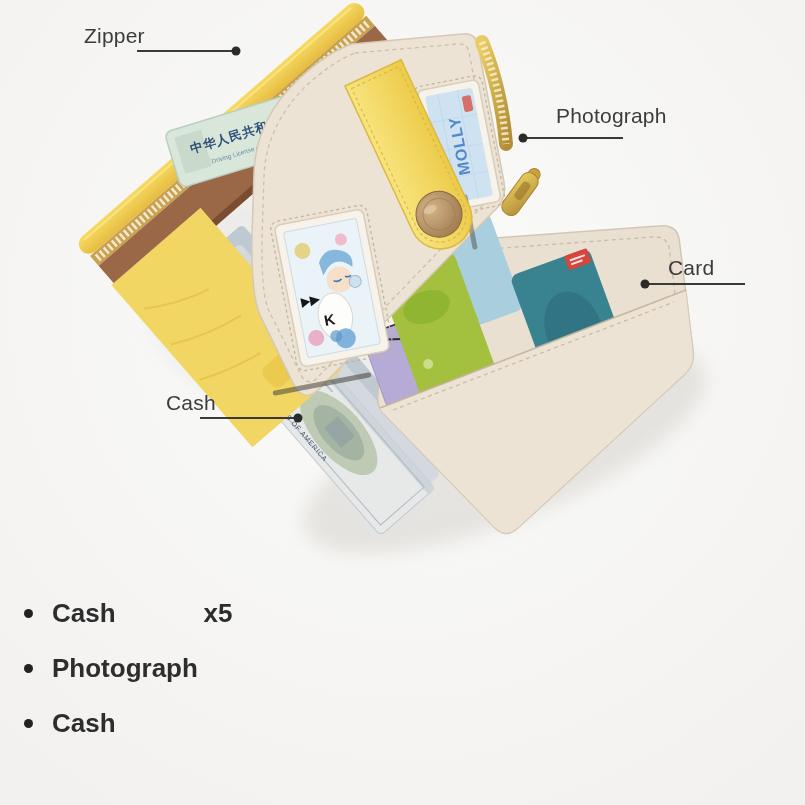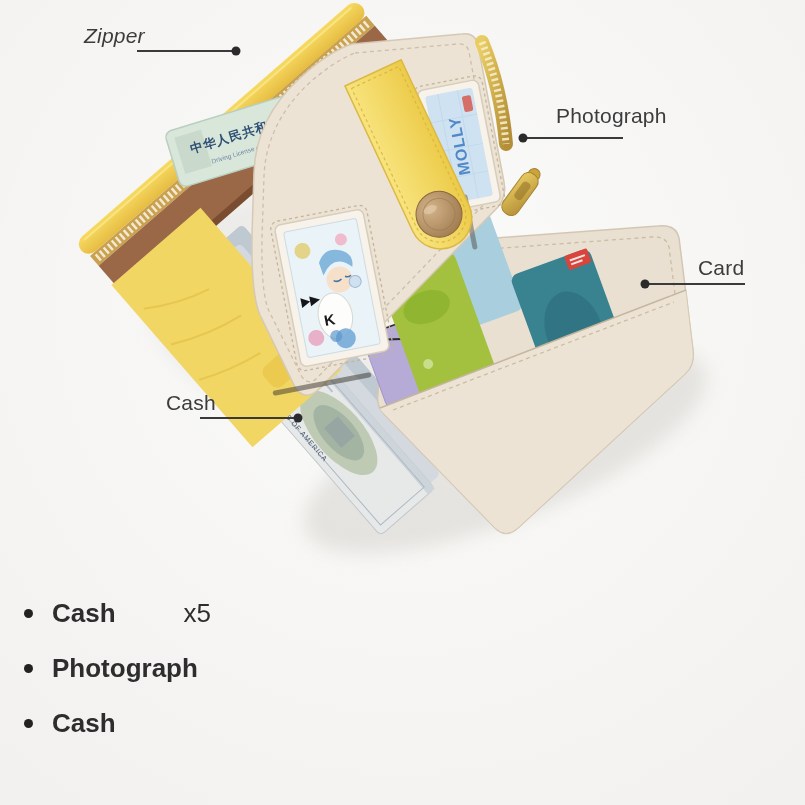--- a/index.html
+++ b/index.html
@@ -5,21 +5,21 @@
   html,body{margin:0;padding:0;}
   body{font-family:"Liberation Sans", sans-serif;}
   #stage{position:relative;width:805px;height:805px;background:#f8f8f7;overflow:hidden;}
   #wallet-svg{position:absolute;left:0;top:0;}
   .anno-label{position:absolute;font-size:21px;color:#3c3c3c;letter-spacing:.2px;white-space:nowrap;}
   .anno-line{position:absolute;height:2px;background:#3a3a3a;}
   .anno-dot{position:absolute;width:9px;height:9px;border-radius:50%;background:#2b2b2b;transform:translate(-50%,-50%);}
   #feature-list{position:absolute;left:24px;top:598px;list-style:none;margin:0;padding:0;}
   #feature-list li{display:flex;align-items:center;margin-bottom:24px;font-size:26px;font-weight:bold;color:#2d2d2d;height:31px;}
   #feature-list li .bdot{width:9px;height:9px;border-radius:50%;background:#222;margin-right:19px;flex:0 0 auto;}
-  #feature-list li .qty{margin-left:68px;font-weight:normal;}
+  #feature-list li .qty{margin-left:88px;font-weight:bold;}
   text{font-family:"Liberation Sans", sans-serif;}
 </style>
 </head>
 <body>
 
 <div id="stage">
 
   <svg id="wallet-svg" width="805" height="805" viewBox="0 0 805 805">
     <defs>
       <radialGradient id="bgGrad" cx="50%" cy="38%" r="75%">
@@ -198,33 +198,33 @@
       <path d="M 5,5 L 57,5 L 57,158 A 26 26 0 0 1 5,158 Z" fill="none" stroke="#d9b23c" stroke-width="1.2" stroke-dasharray="3 3" opacity="0.85"></path>
       <g>
         <circle cx="31" cy="156" r="23" fill="url(#gradBtn)" stroke="#8a683f" stroke-width="1"></circle>
         <circle cx="31" cy="156" r="16" fill="none" stroke="#9a7850" stroke-width="1" opacity="0.6"></circle>
         <ellipse cx="25" cy="148" rx="7" ry="4" fill="#e8d6b8" opacity="0.5"></ellipse>
       </g>
     </g>
   </svg>
 
   <div>
-    <span class="anno-label" style="left:84px;top:24px;font-style:italic;">Zipper</span>
+    <span class="anno-label" style="left:84px;top:24px;">Zipper</span>
     <div class="anno-line" style="left:137px;top:50px;width:95px;"></div>
     <span class="anno-dot" style="left:236px;top:51px;"></span>
   </div>
 
   <div>
     <span class="anno-label" style="left:556px;top:104px;">Photograph</span>
     <div class="anno-line" style="left:527px;top:137px;width:96px;"></div>
     <span class="anno-dot" style="left:523px;top:138px;"></span>
   </div>
 
   <div>
-    <span class="anno-label" style="left:698px;top:256px;">Card</span>
+    <span class="anno-label" style="left:668px;top:256px;">Card</span>
     <div class="anno-line" style="left:649px;top:283px;width:96px;"></div>
     <span class="anno-dot" style="left:645px;top:284px;"></span>
   </div>
 
   <div>
     <span class="anno-label" style="left:166px;top:391px;">Cash</span>
     <div class="anno-line" style="left:200px;top:417px;width:94px;"></div>
     <span class="anno-dot" style="left:298px;top:418px;"></span>
   </div>
 

